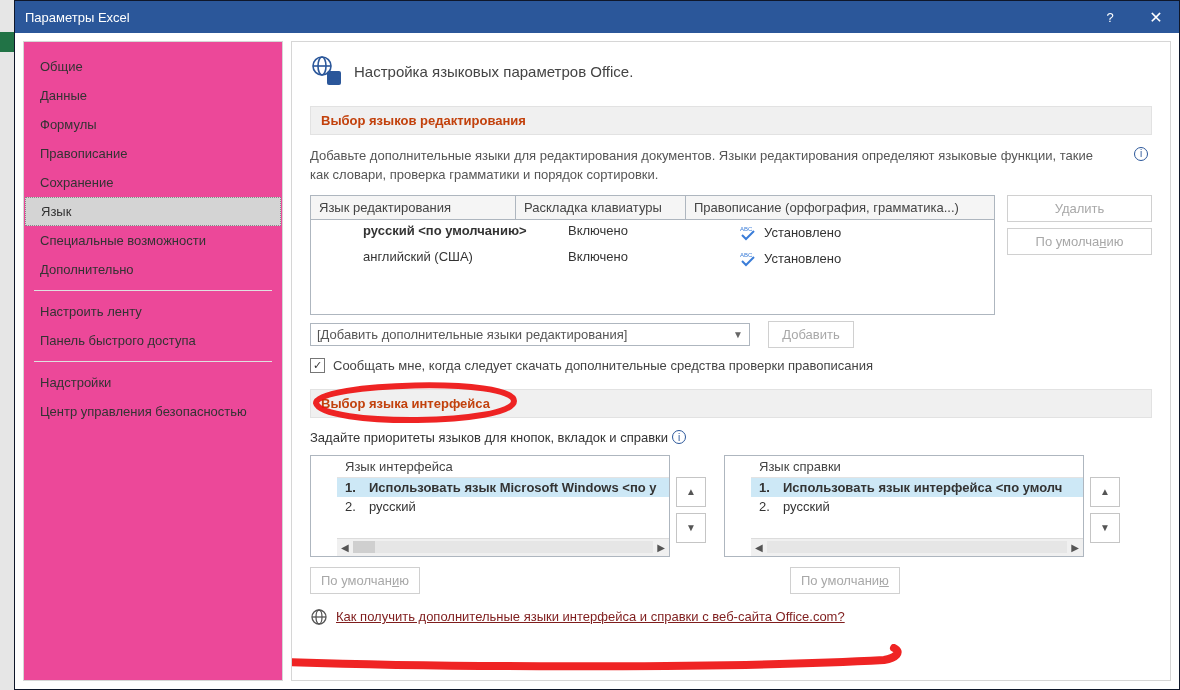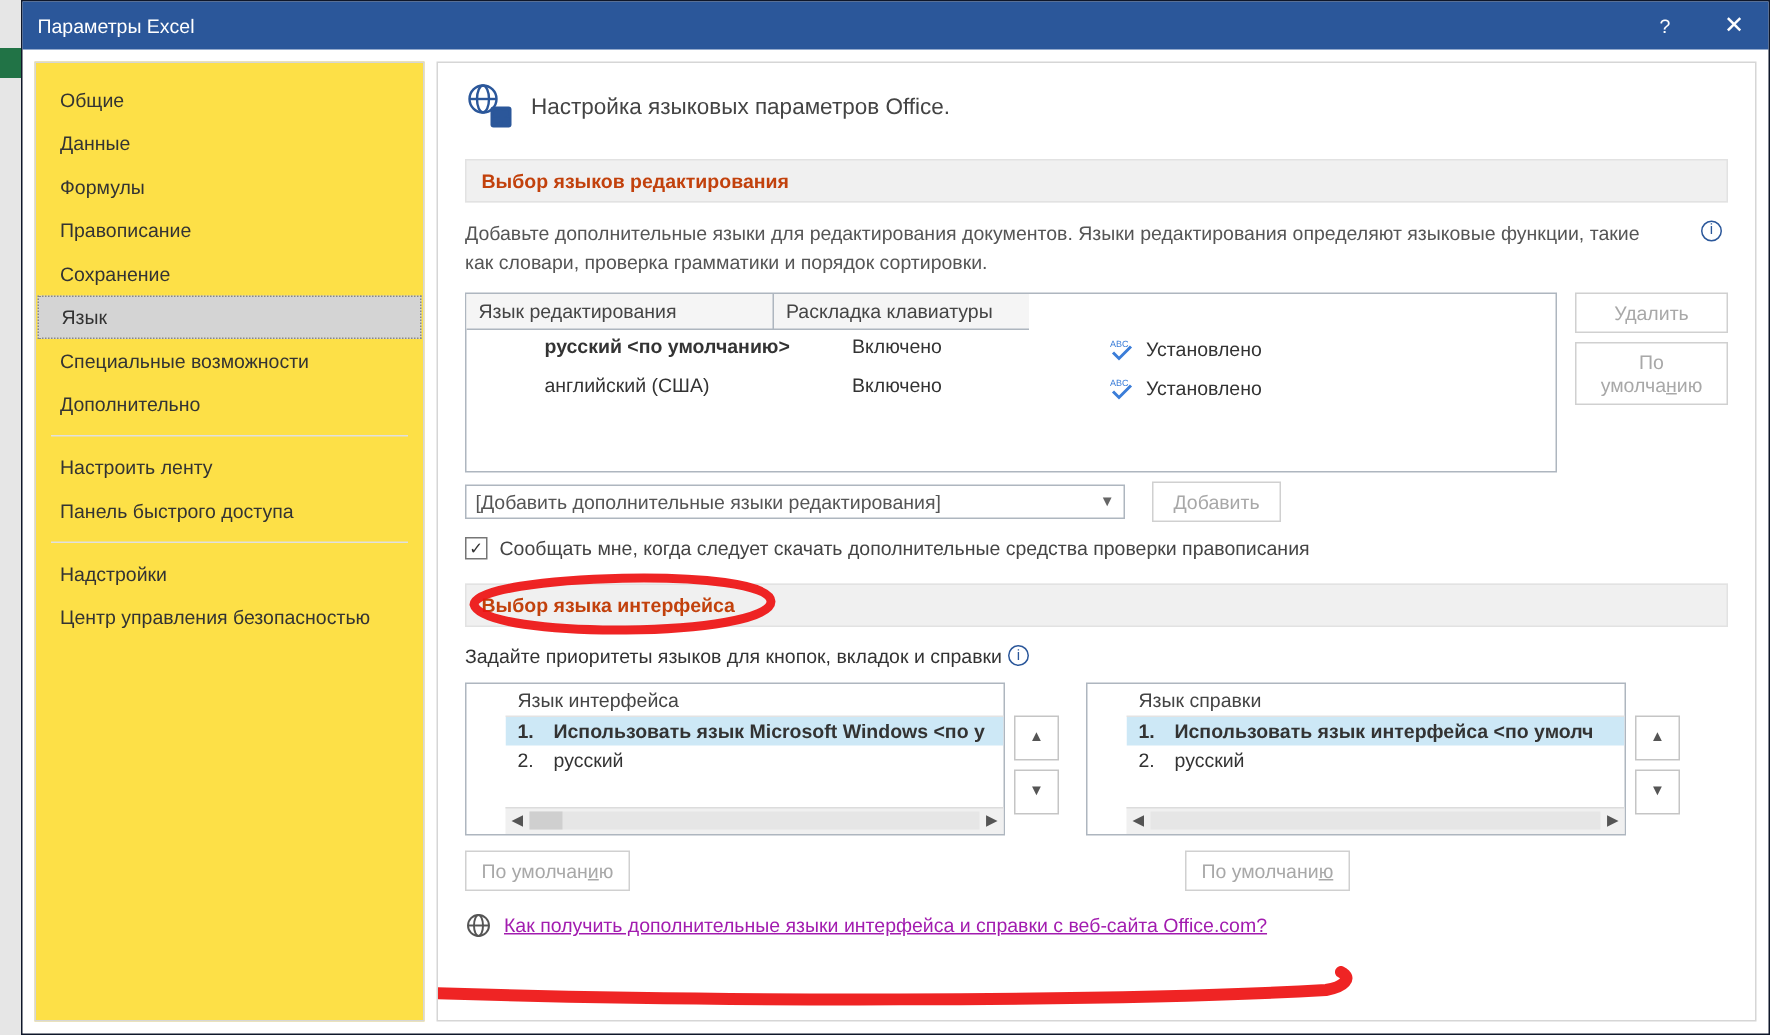--- a/index.html
+++ b/index.html
@@ -44,21 +44,21 @@
   .body {
     flex: 1;
     display: flex;
     padding: 8px;
     gap: 8px;
     min-height: 0;
   }
   .sidebar {
     width: 260px;
     border: 1px solid #d6d6d6;
-    background: #fde047;
+    background: #ec4899;
     padding: 10px 0;
     display: flex;
     flex-direction: column;
     overflow: auto;
   }
   .side-item {
     padding: 7px 16px;
     cursor: default;
   }
   .side-item.selected {
@@ -144,21 +144,21 @@
   .col-lang { width: 205px; }
   .col-kb { width: 170px; }
   .col-spell { flex: 1; display: flex; align-items: center; gap: 6px; }
   .edit-body .row .col-lang.bold { font-weight: 700; }
   .abc-icon {
     width: 20px; height: 20px;
     color: #3b7dd8;
     flex-shrink: 0;
   }
   .right-btns {
-    width: 102px;
+    width: 145px;
     display: flex;
     flex-direction: column;
     gap: 6px;
   }
   .win-btn {
     border: 1px solid #adadad;
     background: #fff;
     padding: 5px 10px;
     text-align: center;
     color: #555;
@@ -268,21 +268,21 @@
     display: flex;
     gap: 370px;
     margin-top: 10px;
   }
   .link-row {
     display: flex;
     align-items: center;
     gap: 8px;
     margin-top: 14px;
   }
-  .link-row a { color: #a21caf; text-decoration: underline; cursor: default; }
+  .link-row a { color: #7f1d1d; text-decoration: underline; cursor: default; }
   .globe-icon { width: 18px; height: 18px; color: #555; }
 
   
   .anno {
     position: absolute;
     pointer-events: none;
   }
   .anno svg { display: block; }
 
   
@@ -342,20 +342,21 @@
       <div class="desc">
         <span>Добавьте дополнительные языки для редактирования документов. Языки редактирования определяют языковые функции, такие как словари, проверка грамматики и порядок сортировки.</span>
         <span class="info-icon">i</span>
       </div>
 
       <div class="edit-row">
         <div class="edit-table">
           <div class="edit-head">
             <div class="col-lang">Язык редактирования</div>
             <div class="col-kb">Раскладка клавиатуры</div>
+            <div class="col-spell">Правописание (орфография, грамматика...)</div>
           </div>
           <div class="edit-body" id="edit-body">
               <div class="row">
                 <div class="col-lang bold">русский &lt;по умолчанию&gt;</div>
                 <div class="col-kb">Включено</div>
                 <div class="col-spell">
                   <svg class="abc-icon" viewBox="0 0 20 20">
                     <text x="2" y="8" font-size="6" fill="#3b7dd8">ABC</text>
                     <path d="M4 12 L8 16 L16 8" stroke="#3b7dd8" fill="none" stroke-width="2"></path>
                   </svg>

